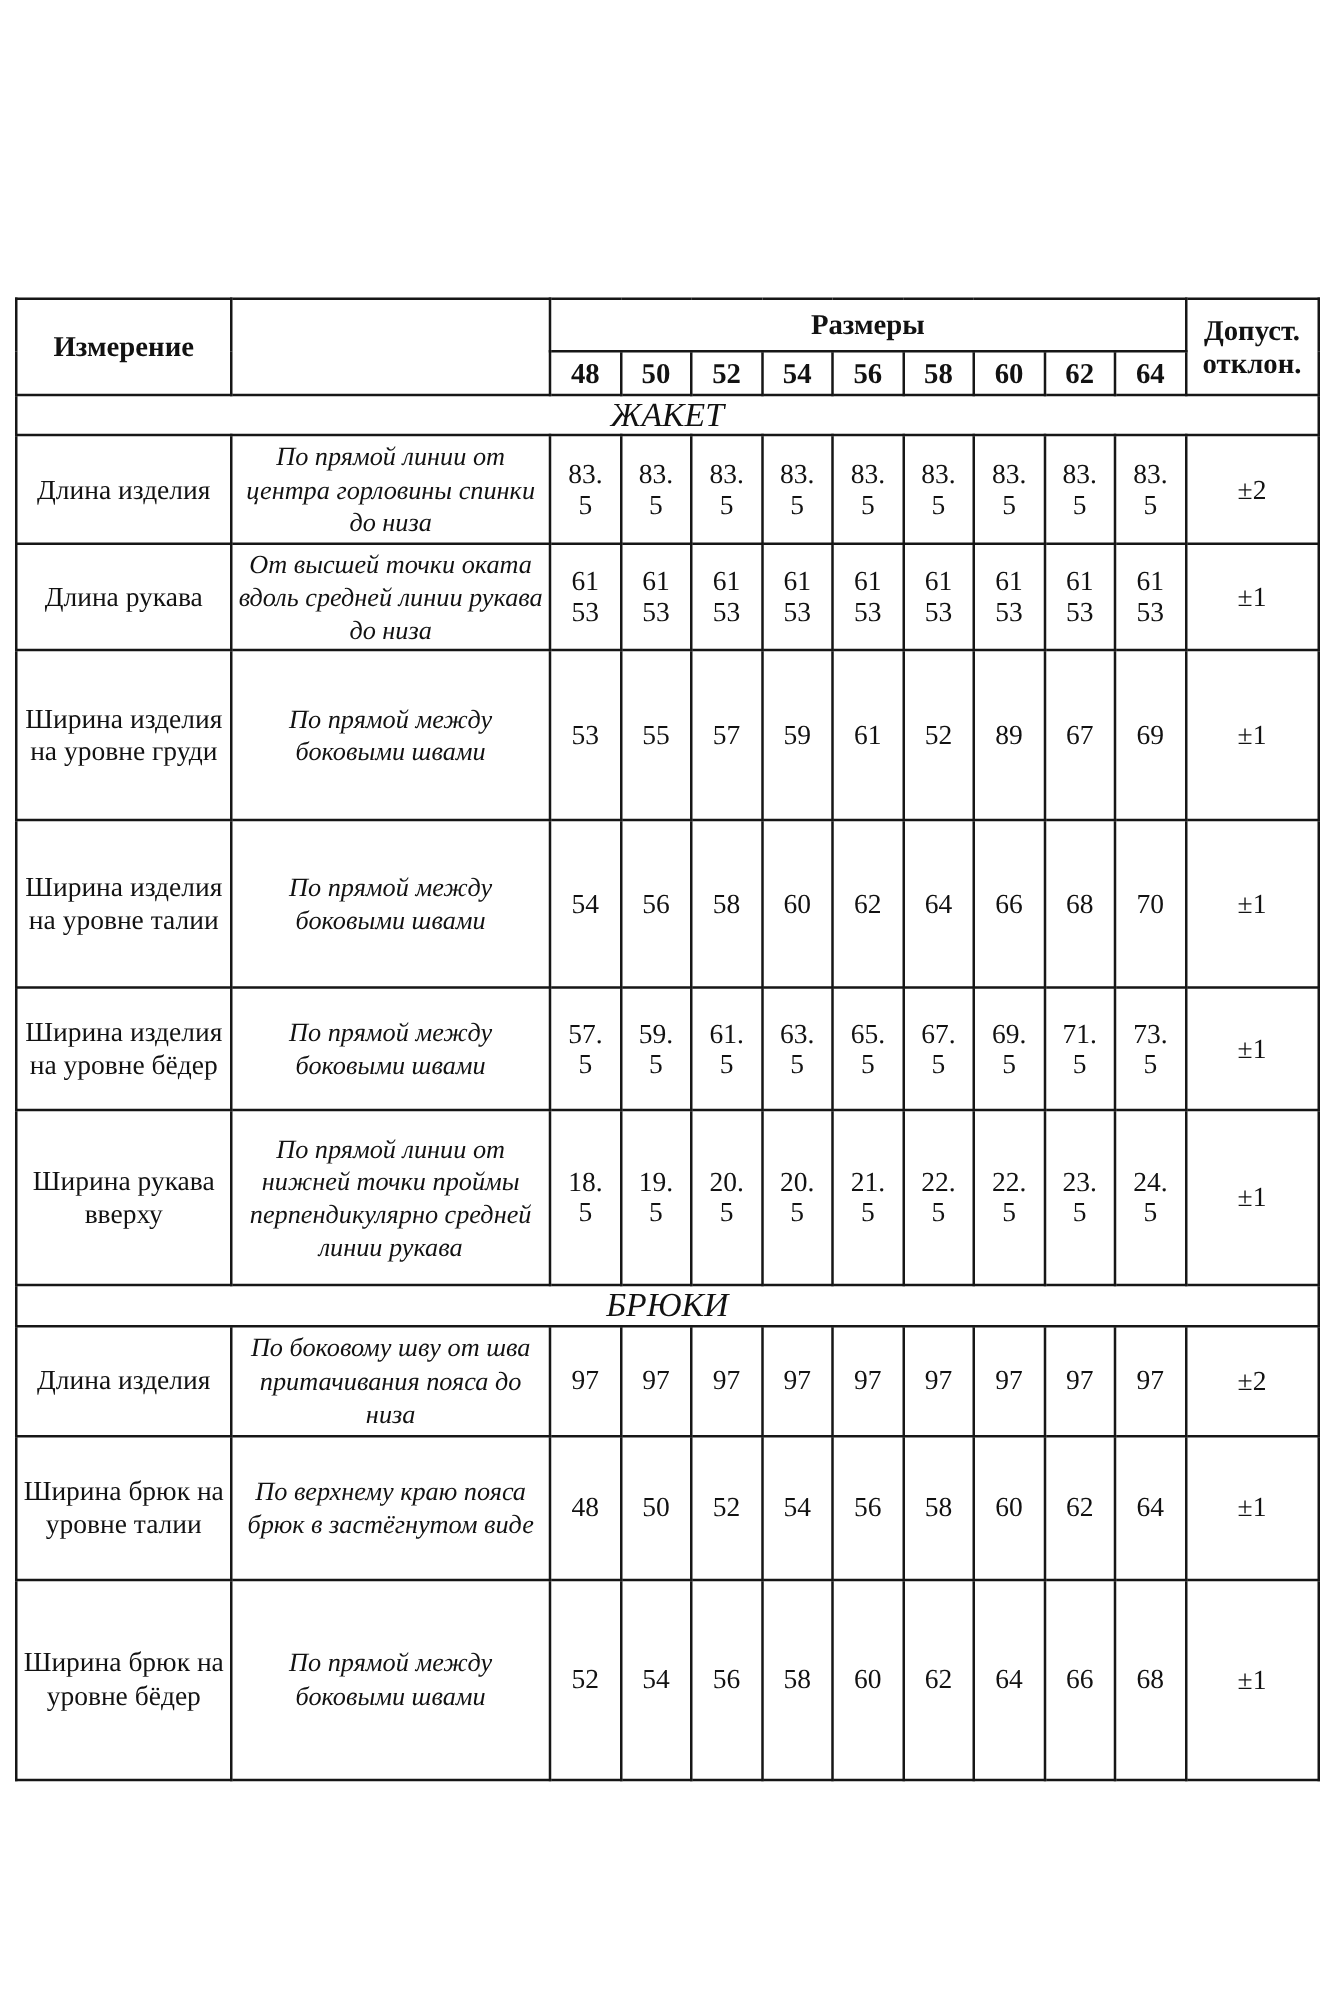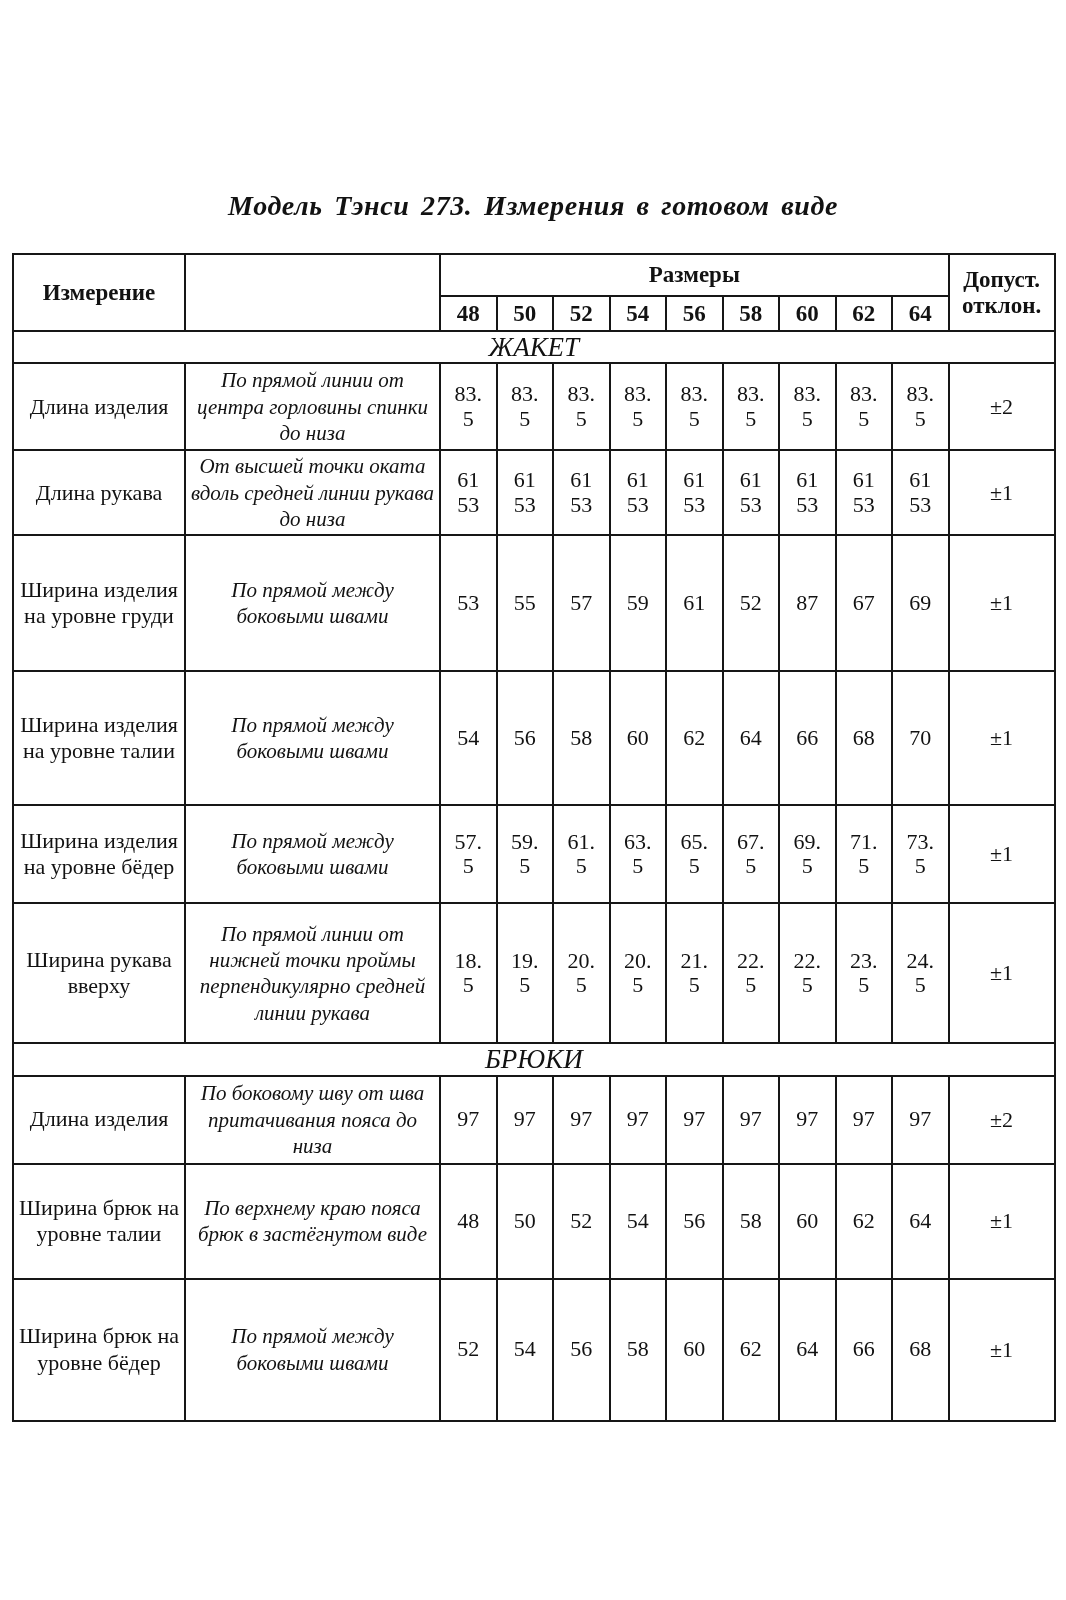--- a/index.html
+++ b/index.html
@@ -6,42 +6,41 @@
   .page {
     position:relative; width:1066px; height:1600px; background:#ffffff;
     font-family:"Liberation Serif", serif; color:#121212; overflow:hidden;
   }
   .title {
     position:absolute; top:190px; left:0; width:100%; margin:0;
     text-align:center; font-size:28px; font-weight:bold; font-style:italic;
     letter-spacing:0.6px; word-spacing:4px;
   }
   table.meas {
-    position:absolute; top:253px; left:12px; width:1042px;
+    position:absolute; top:238px; left:12px; width:1042px;
     border-collapse:collapse; table-layout:fixed;
   }
   table.meas td {
     border:2px solid #161616; text-align:center; vertical-align:middle;
     padding:1px 3px; overflow:hidden;
   }
   .c-label { width:172px; } .c-desc { width:255px; }
   .c-size { width:56.5px; } .c-tol { width:106px; }
   .hdr  { font-weight:bold; font-size:23px; line-height:1.1; }
   .pre  { white-space:pre-line; }
   .sec  { font-style:italic; font-size:27px; line-height:1.05; padding:2px 0; }
   .lbl  { font-size:22px; line-height:1.2; padding:2px 8px; }
   .desc { font-style:italic; font-size:21px; line-height:1.25; padding:2px 10px; }
   .val  { font-size:22px; line-height:1.12; }
   .tol  { font-size:22px; }
 </style>
 </head>
 <body>
 
 <div class="page">
-  <h1 class="title">Модель Тэнси 273. Измерения в готовом виде</h1>
 
   <table class="meas">
     <colgroup>
       <col class="c-label">
         <col class="c-desc">
       <col class="c-size">
         <col class="c-size">
         <col class="c-size">
         <col class="c-size">
         <col class="c-size">
@@ -125,21 +124,21 @@
 
       <tr style="height:136px;">
         <td class="lbl">Ширина изделия на уровне груди</td>
         <td class="desc">По прямой между боковыми швами</td>
         <td class="val">53</td>
         <td class="val">55</td>
         <td class="val">57</td>
         <td class="val">59</td>
         <td class="val">61</td>
         <td class="val">52</td>
-        <td class="val">87</td>
+        <td class="val">89</td>
         <td class="val">67</td>
         <td class="val">69</td>
         <td class="tol">±1</td>
       </tr>
 
       <tr style="height:134px;">
         <td class="lbl">Ширина изделия на уровне талии</td>
         <td class="desc">По прямой между боковыми швами</td>
         <td class="val">54</td>
         <td class="val">56</td>
@@ -228,21 +227,21 @@
         <td class="val">52</td>
         <td class="val">54</td>
         <td class="val">56</td>
         <td class="val">58</td>
         <td class="val">60</td>
         <td class="val">62</td>
         <td class="val">64</td>
         <td class="tol">±1</td>
       </tr>
 
-      <tr style="height:142px;">
+      <tr style="height:160px;">
         <td class="lbl">Ширина брюк на уровне бёдер</td>
         <td class="desc">По прямой между боковыми швами</td>
         <td class="val">52</td>
         <td class="val">54</td>
         <td class="val">56</td>
         <td class="val">58</td>
         <td class="val">60</td>
         <td class="val">62</td>
         <td class="val">64</td>
         <td class="val">66</td>

